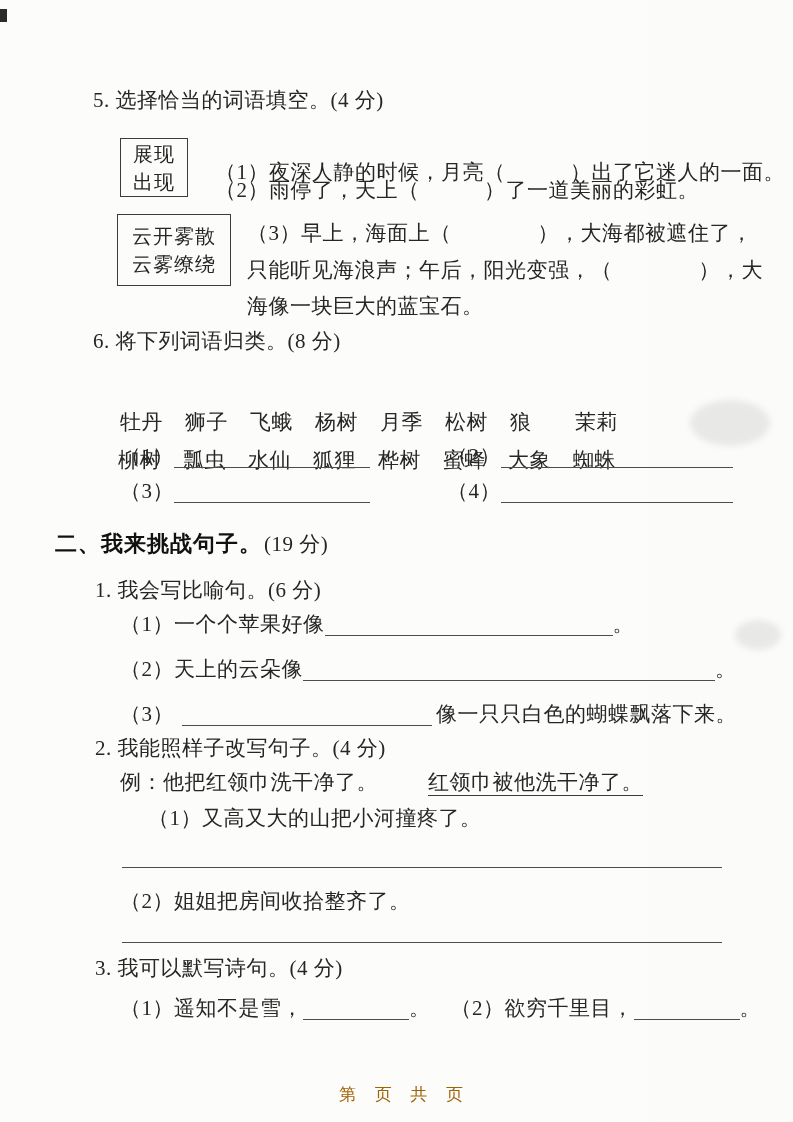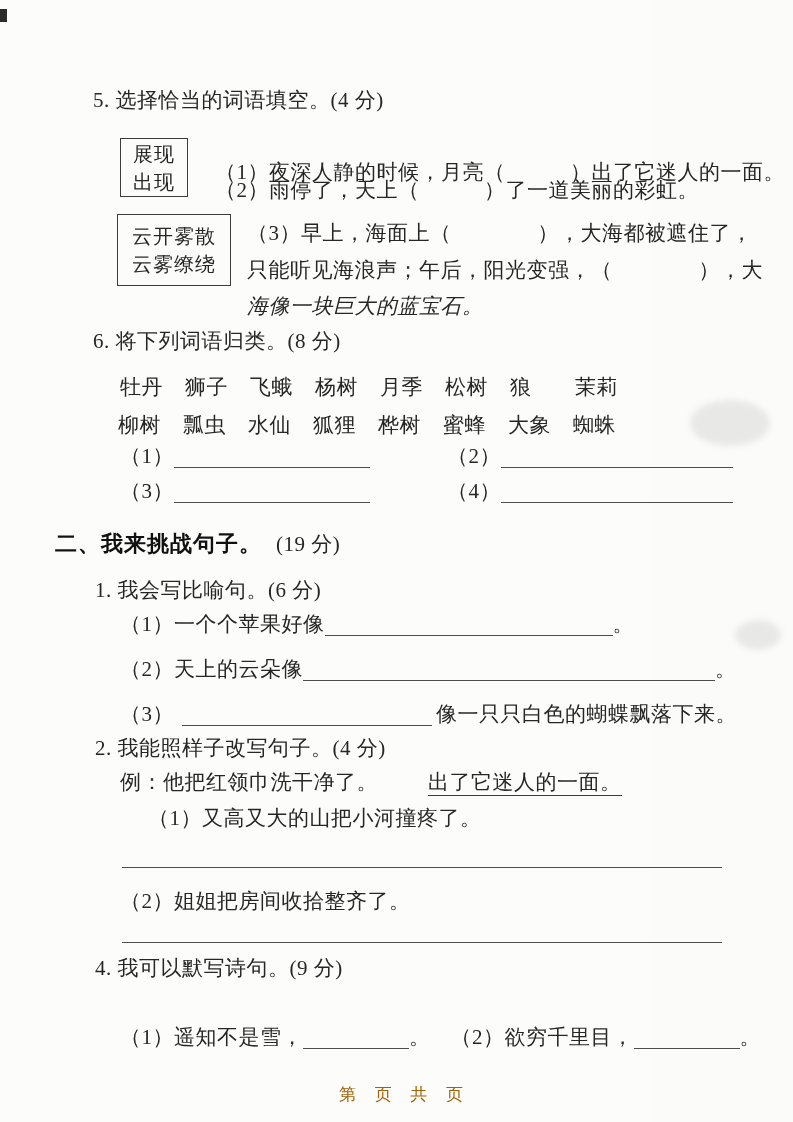--- a/index.html
+++ b/index.html
@@ -19,42 +19,42 @@
   }
   .num-heading{font-size:21px;}
   .sec-heading-bold{
     font-family:"Liberation Sans","DejaVu Sans",sans-serif;
     font-weight:bold;font-size:22px;color:#111;
     letter-spacing:1px;
     text-align:right;
   }
   .sec-heading-score{
     font-family:"Liberation Serif","DejaVu Serif",serif;
-    font-weight:normal;font-size:21px;color:#262626;margin-left:14px;
+    font-weight:normal;font-size:21px;color:#262626;margin-left:2px;
   }
   .wordbox{
     position:absolute;
     border:1.4px solid #3c3c3c;
     display:flex;flex-direction:column;
     justify-content:center;align-items:center;
     font-size:20px;line-height:28px;
     letter-spacing:1px;
     background:transparent;
   }
   .bl{
     display:inline-block;
     border-bottom:1.3px solid #4d4d4d;
     height:24px;
     vertical-align:-5px;
   }
   .ul-text{
     border-bottom:1.5px solid #3a3a3a;
     padding-bottom:1px;
   }
-  .wordrow span.word{display:inline-block;width:65px;}
+  .wordrow span.word{display:inline-block;width:65px;margin-top:35px;}
   .hline{
     position:absolute;height:0;
     border-top:1.4px solid #4d4d4d;
   }
   .footer{
     position:absolute;top:1083px;left:8px;width:793px;
     text-align:center;
     font-family:"Liberation Sans","DejaVu Sans",sans-serif;
     font-size:17px;color:#a16207;
     letter-spacing:7px;
@@ -83,21 +83,21 @@
   <div class="row" style="left:215px;top:137px;margin-top:20px;">（1）夜深人静的时候，月亮（　　　）出了它迷人的一面。</div>
   <div class="row" style="left:215px;top:175px;">（2）雨停了，天上（　　　）了一道美丽的彩虹。</div>
 
   <div class="wordbox" style="left:117px;top:214px;width:112px;height:70px;">
     <span>云开雾散</span>
     <span>云雾缭绕</span>
   </div>
 
   <div class="row" style="left:247px;top:218px;">（3）早上，海面上（　　　　），大海都被遮住了，</div>
   <div class="row" style="left:247px;top:255px;">只能听见海浪声；午后，阳光变强，（　　　　），大</div>
-  <div class="row" style="left:247px;top:291px;font-style:italic;">海像一块巨大的蓝宝石。</div>
+  <div class="row" style="left:247px;top:291px;">海像一块巨大的蓝宝石。</div>
 
   <div class="row num-heading" style="left:93px;top:326px;">6. 将下列词语归类。(8 分)</div>
 
   <div class="row wordrow" style="left:120px;top:372px;"><span class="word">牡丹</span><span class="word">狮子</span><span class="word">飞蛾</span><span class="word">杨树</span><span class="word">月季</span><span class="word">松树</span><span class="word">狼</span><span class="word">茉莉</span></div>
   <div class="row wordrow" style="left:118px;top:410px;"><span class="word">柳树</span><span class="word">瓢虫</span><span class="word">水仙</span><span class="word">狐狸</span><span class="word">桦树</span><span class="word">蜜蜂</span><span class="word">大象</span><span class="word">蜘蛛</span></div>
 
   <div class="row" style="left:120px;top:441px;">
     <span>（1）</span><span class="bl" style="width:196px;"></span>
   </div>
   <div class="row" style="left:447px;top:441px;">
@@ -122,30 +122,30 @@
   <div class="row" style="left:120px;top:654px;">
     <span>（2）天上的云朵像</span><span class="bl" style="width:412px;"></span><span>。</span>
   </div>
   <div class="row" style="left:120px;top:699px;">
     <span>（3）</span><span class="bl" style="width:250px;margin-left:8px;margin-right:4px;"></span><span>像一只只白色的蝴蝶飘落下来。</span>
   </div>
 
   <div class="row num-heading" style="left:95px;top:733px;">2. 我能照样子改写句子。(4 分)</div>
 
   <div class="row" style="left:120px;top:767px;">
-    <span>例：他把红领巾洗干净了。</span><span class="gap50"></span><span class="ul-text">出了它迷人的一面。</span>
+    <span>例：他把红领巾洗干净了。</span><span class="gap50"></span><span class="ul-text">红领巾被他洗干净了。</span>
   </div>
 
   <div class="row" style="left:120px;top:803px;margin-left:28px;">（1）又高又大的山把小河撞疼了。</div>
   <div class="hline" style="left:122px;top:867px;width:600px;"></div>
 
   <div class="row" style="left:120px;top:886px;">（2）姐姐把房间收拾整齐了。</div>
   <div class="hline" style="left:122px;top:942px;width:600px;"></div>
 
-  <div class="row num-heading" style="left:95px;top:953px;">4. 我可以默写诗句。(9 分)</div>
+  <div class="row num-heading" style="left:95px;top:953px;">3. 我可以默写诗句。(4 分)</div>
 
-  <div class="row" style="left:120px;top:993px;margin-top:29px;">
+  <div class="row" style="left:120px;top:993px;">
     <span>（1）遥知不是雪，</span><span class="bl" style="width:106px;"></span><span>。</span><span class="gap20"></span><span>（2）欲穷千里目，</span><span class="bl" style="width:106px;"></span><span>。</span>
   </div>
 
   <div class="footer">第 页 共 页</div>
 
 </div>
 
 </body></html>

